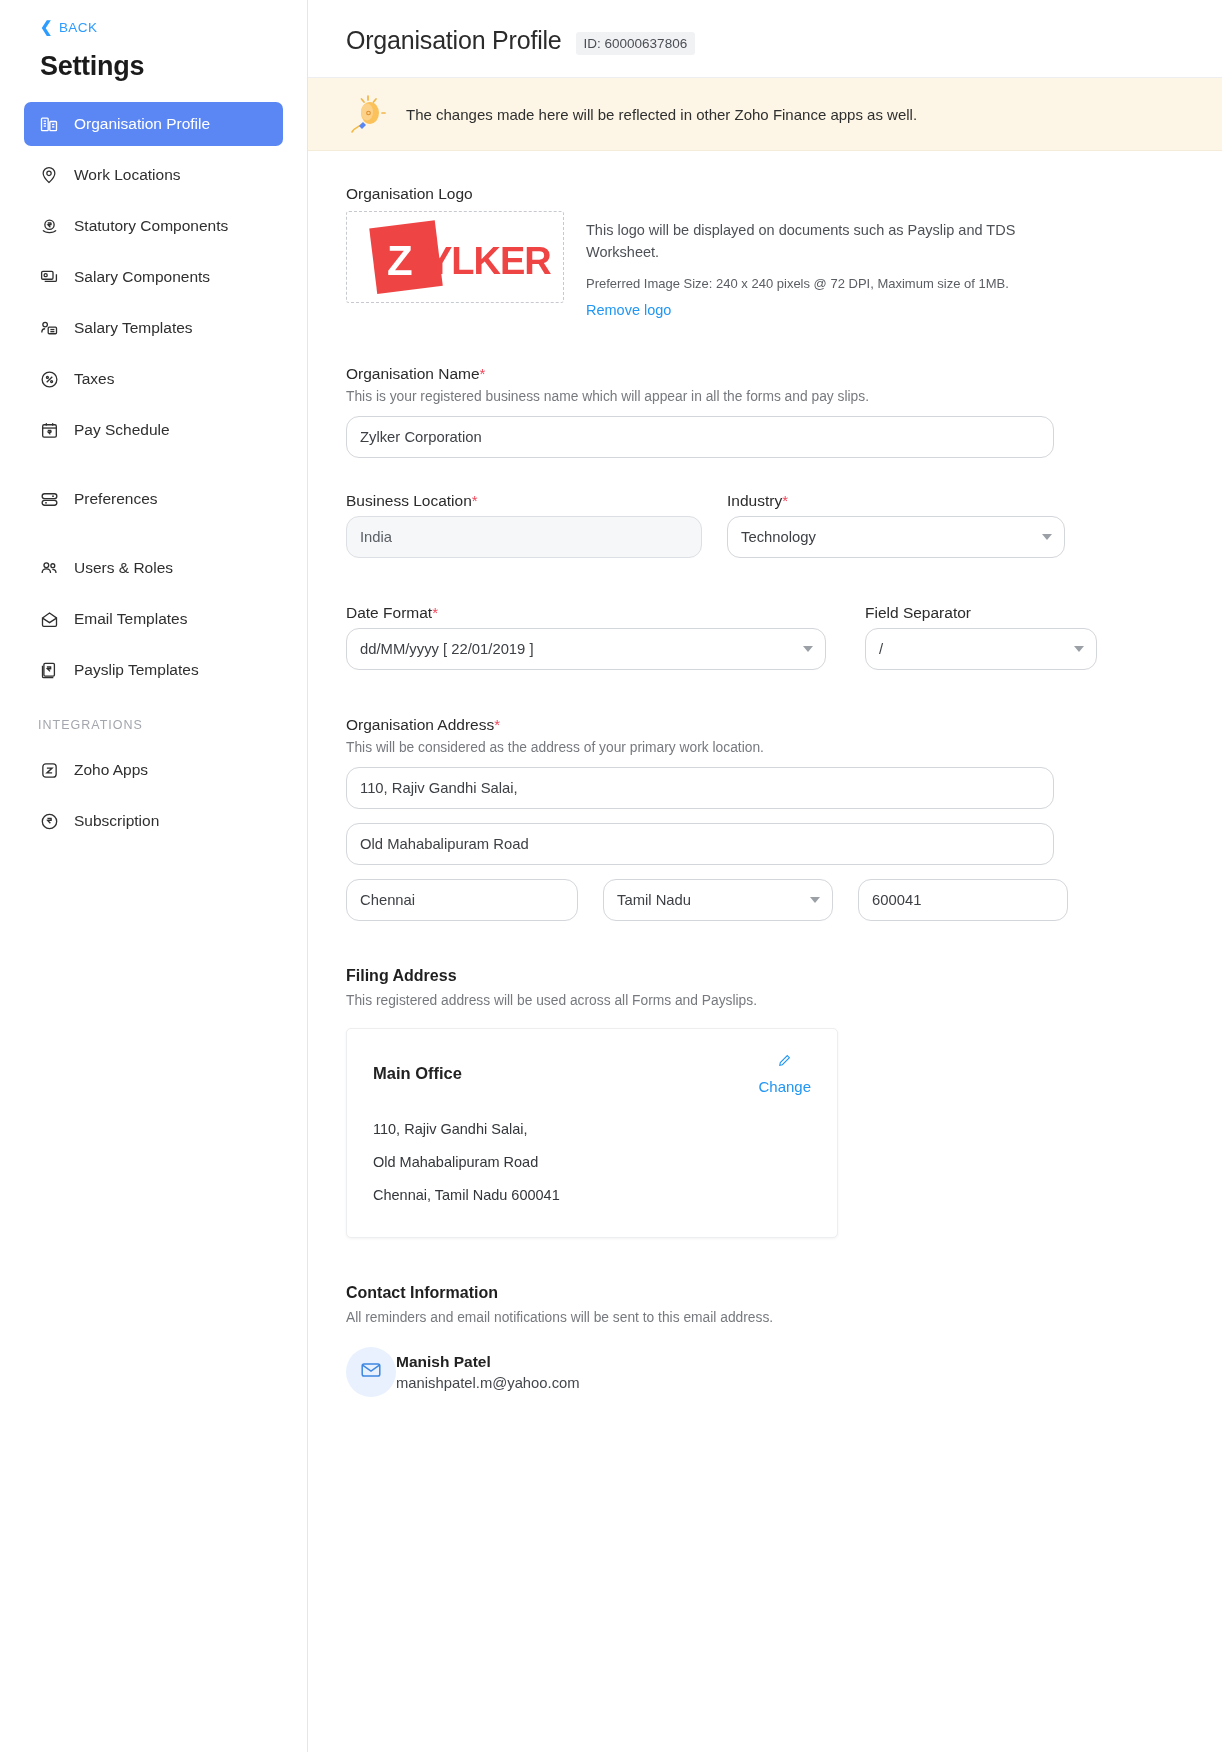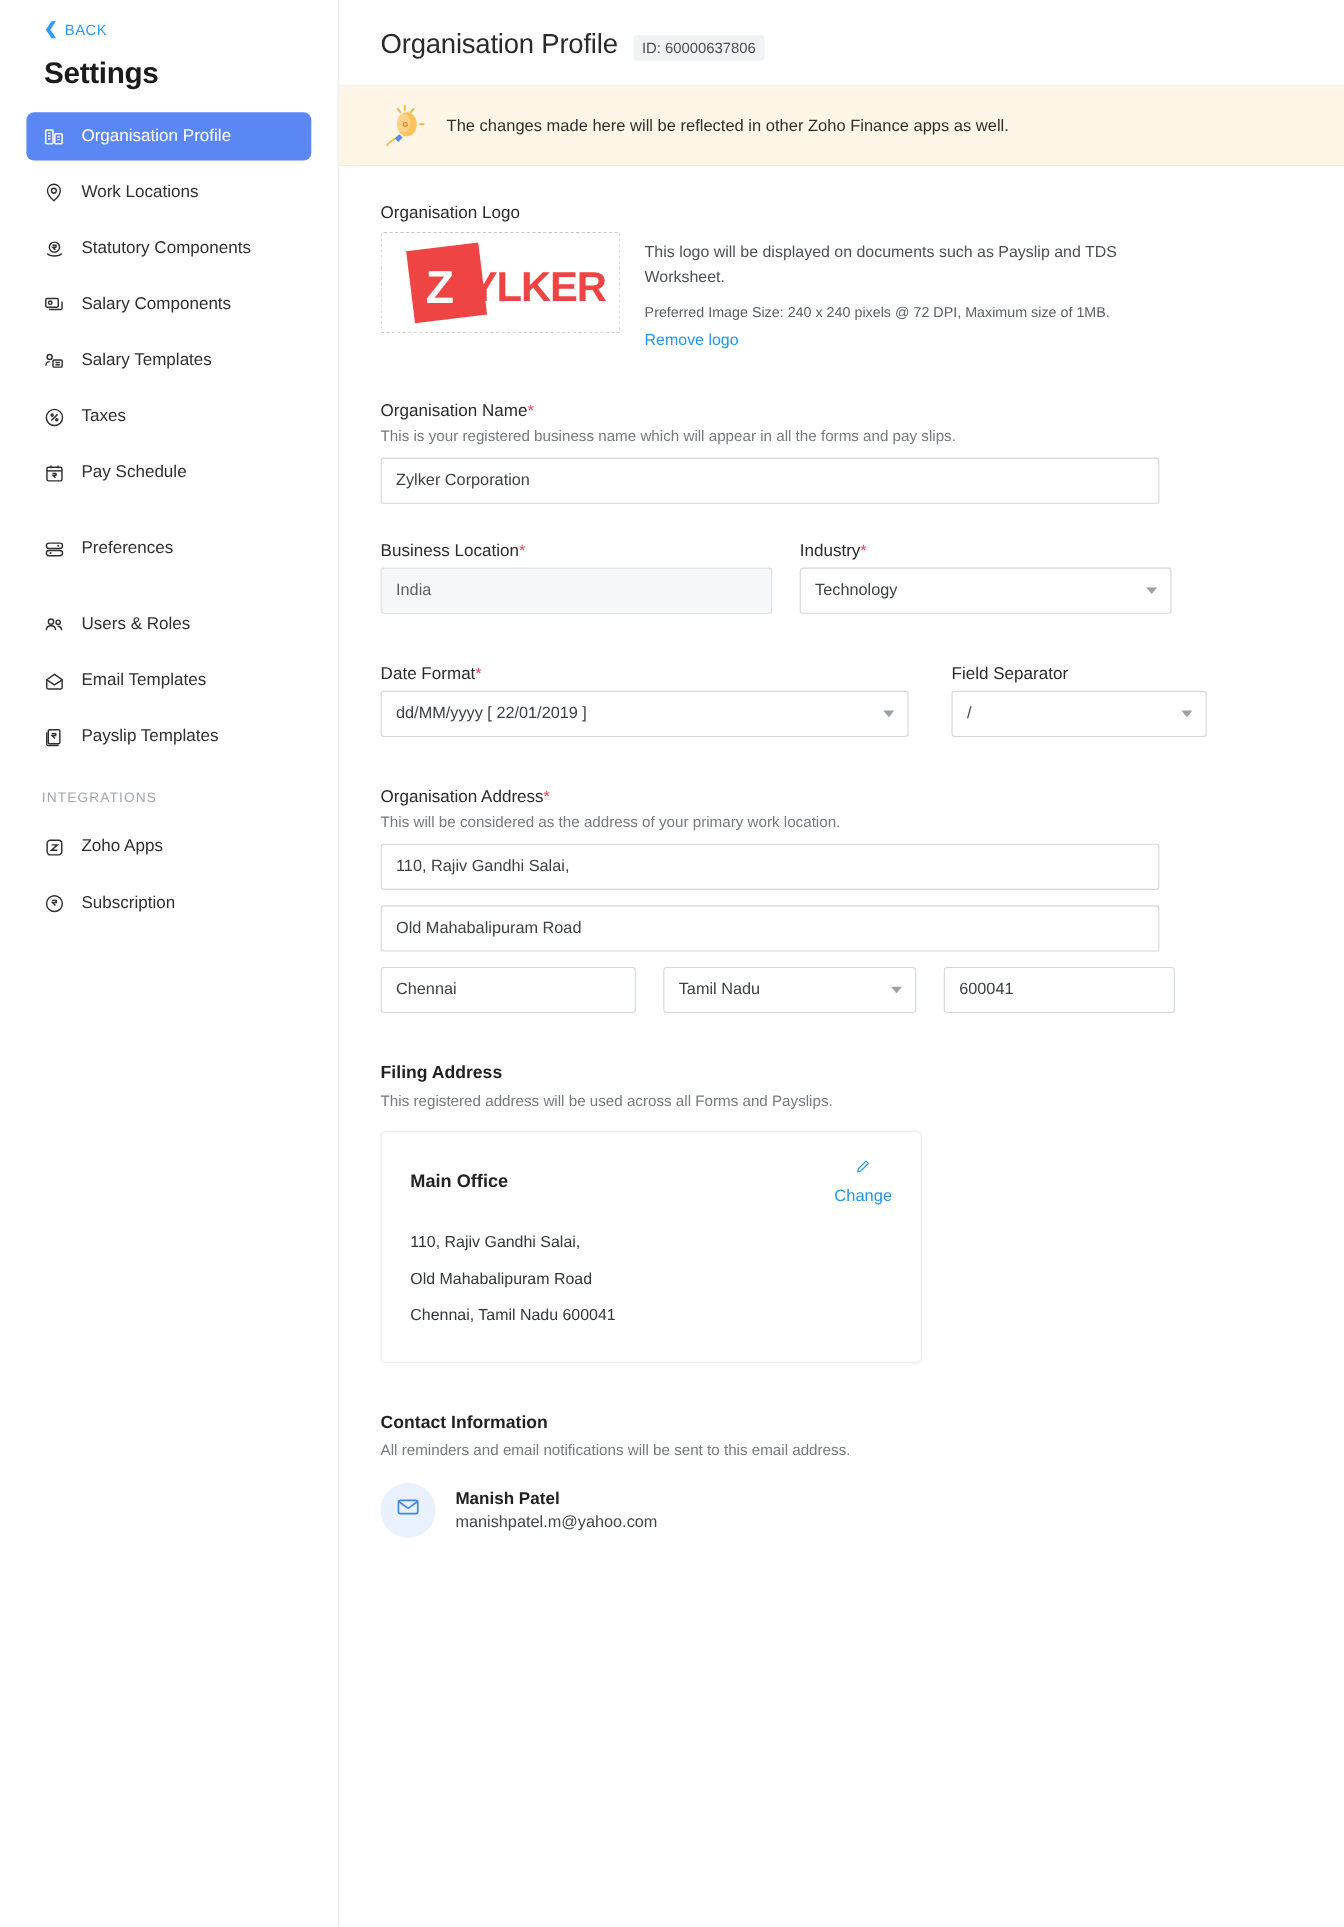--- a/index.html
+++ b/index.html
@@ -131,21 +131,21 @@
   }
   .logo-side { padding-top: 8px; }
   .logo-note1 { font-size: 14.5px; color: #4d5156; line-height: 1.55; max-width: 470px; }
   .logo-note2 { font-size: 13px; color: #5a5e63; margin-top: 12px; }
   .link { color: #2196f3; font-size: 14.5px; cursor: pointer; display: inline-block; margin-top: 11px; }
 
   
   .inp {
     height: 42px;
     border: 1px solid #d3d6da;
-    border-radius: 3px;
+    border-radius: 13px;
     background: #ffffff;
     display: flex; align-items: center;
     padding: 0 13px;
     font-size: 14.8px;
     color: #3d4045;
     width: 100%;
   }
   .inp.readonly { background: #f6f7f8; color: #5c6066; border-color: #dcdfe3; }
   .sel { position: relative; padding-right: 34px; }
   .caret {
@@ -184,21 +184,21 @@
     box-shadow: 0 1px 3px rgba(16,24,40,.05);
     padding: 24px 26px 34px 26px;
     margin-top: 20px;
   }
   .addr-card-head { display: flex; align-items: center; justify-content: space-between; }
   .addr-card-title { font-size: 16.5px; font-weight: 700; color: #222; }
   .change-link { color: #2196f3; font-size: 15px; display: flex; align-items: center; gap: 7px; cursor: pointer; flex-direction: column; }
   .addr-line { font-size: 14.5px; color: #33363a; margin-top: 17px; }
   .addr-line.first { margin-top: 26px; }
 
-  .contact-row { display: flex; align-items: center; gap: 18px; margin-top: 22px; }
+  .contact-row { display: flex; align-items: center; margin-top: 22px; }
   .avatar {
     width: 50px; height: 50px; border-radius: 50%;
     background: #e8f1fd;
     display: flex; align-items: center; justify-content: center;
     flex: 0 0 50px;
   }
   .contact-name { font-size: 15.5px; font-weight: 700; color: #222; }
   .contact-mail { font-size: 14.8px; color: #43474c; margin-top: 4px; }
 </style>
 </head>

